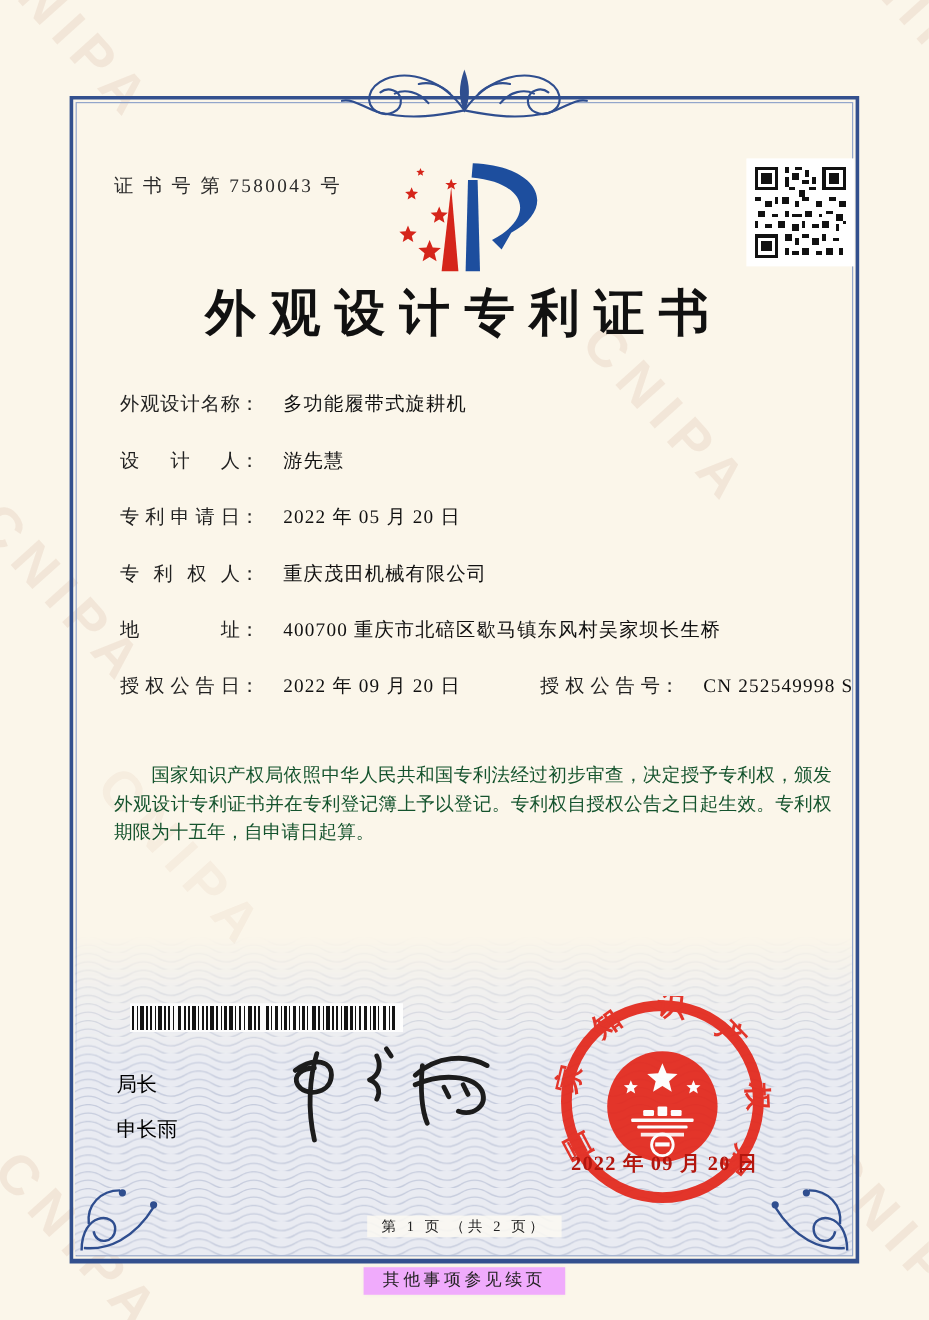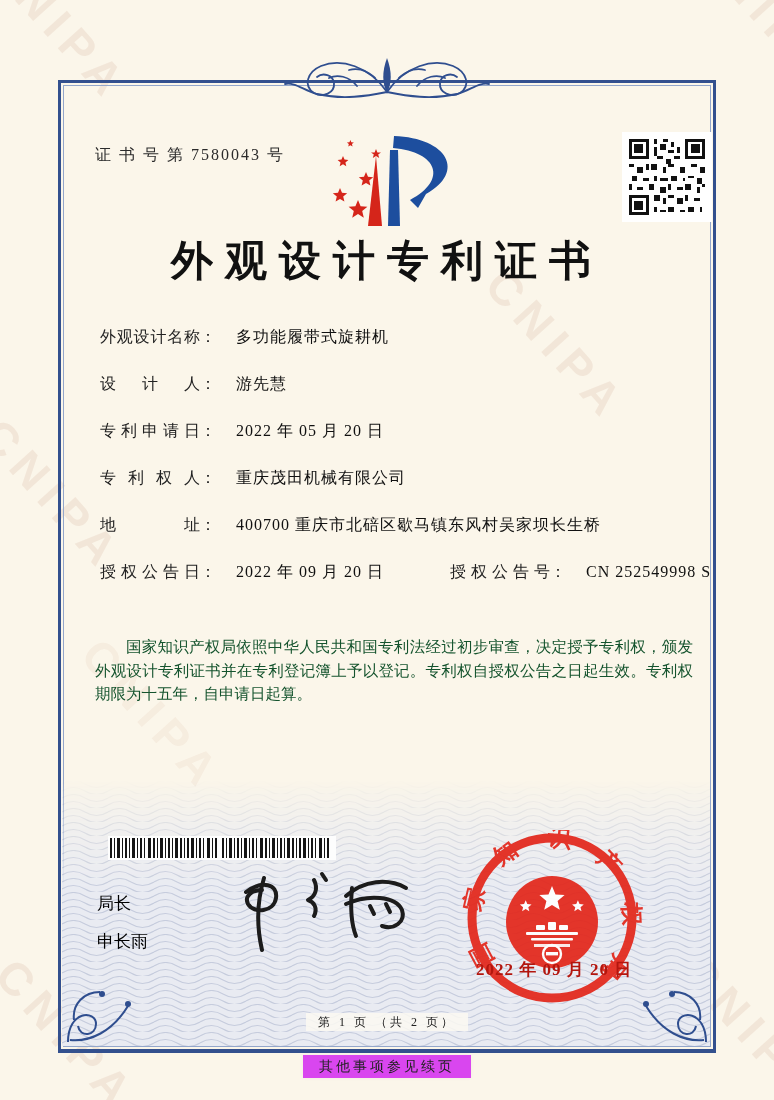--- a/index.html
+++ b/index.html
@@ -66,21 +66,21 @@
   }
   .page-indicator{
     position:absolute;left:0;top:1014px;width:774px;text-align:center;z-index:5;
     font-size:12px;letter-spacing:3px;color:#222;
   }
   .page-indicator span{background:rgba(252,249,242,.85);padding:2px 12px;}
   .continuation{
     position:absolute;left:0;top:1058px;width:774px;text-align:center;z-index:5;
     font-size:14px;letter-spacing:3px;color:#222;
   }
-  .continuation span{background:#d946ef;padding:4px 16px;box-shadow:0 0 4px rgba(0,0,0,0.04);}
+  .continuation span{background:#f0abfc;padding:4px 16px;box-shadow:0 0 4px rgba(0,0,0,0.04);}
   .corner{position:absolute;z-index:4;}
 </style>
 </head>
 <body>
 
 <div class="page">
 
   <div class="wm" style="left:-34px;top:-2px">CNIPA</div>
   <div class="wm" style="left:672px;top:-18px">CNIPA</div>
   <div class="wm" style="left:464px;top:318px">CNIPA</div>

